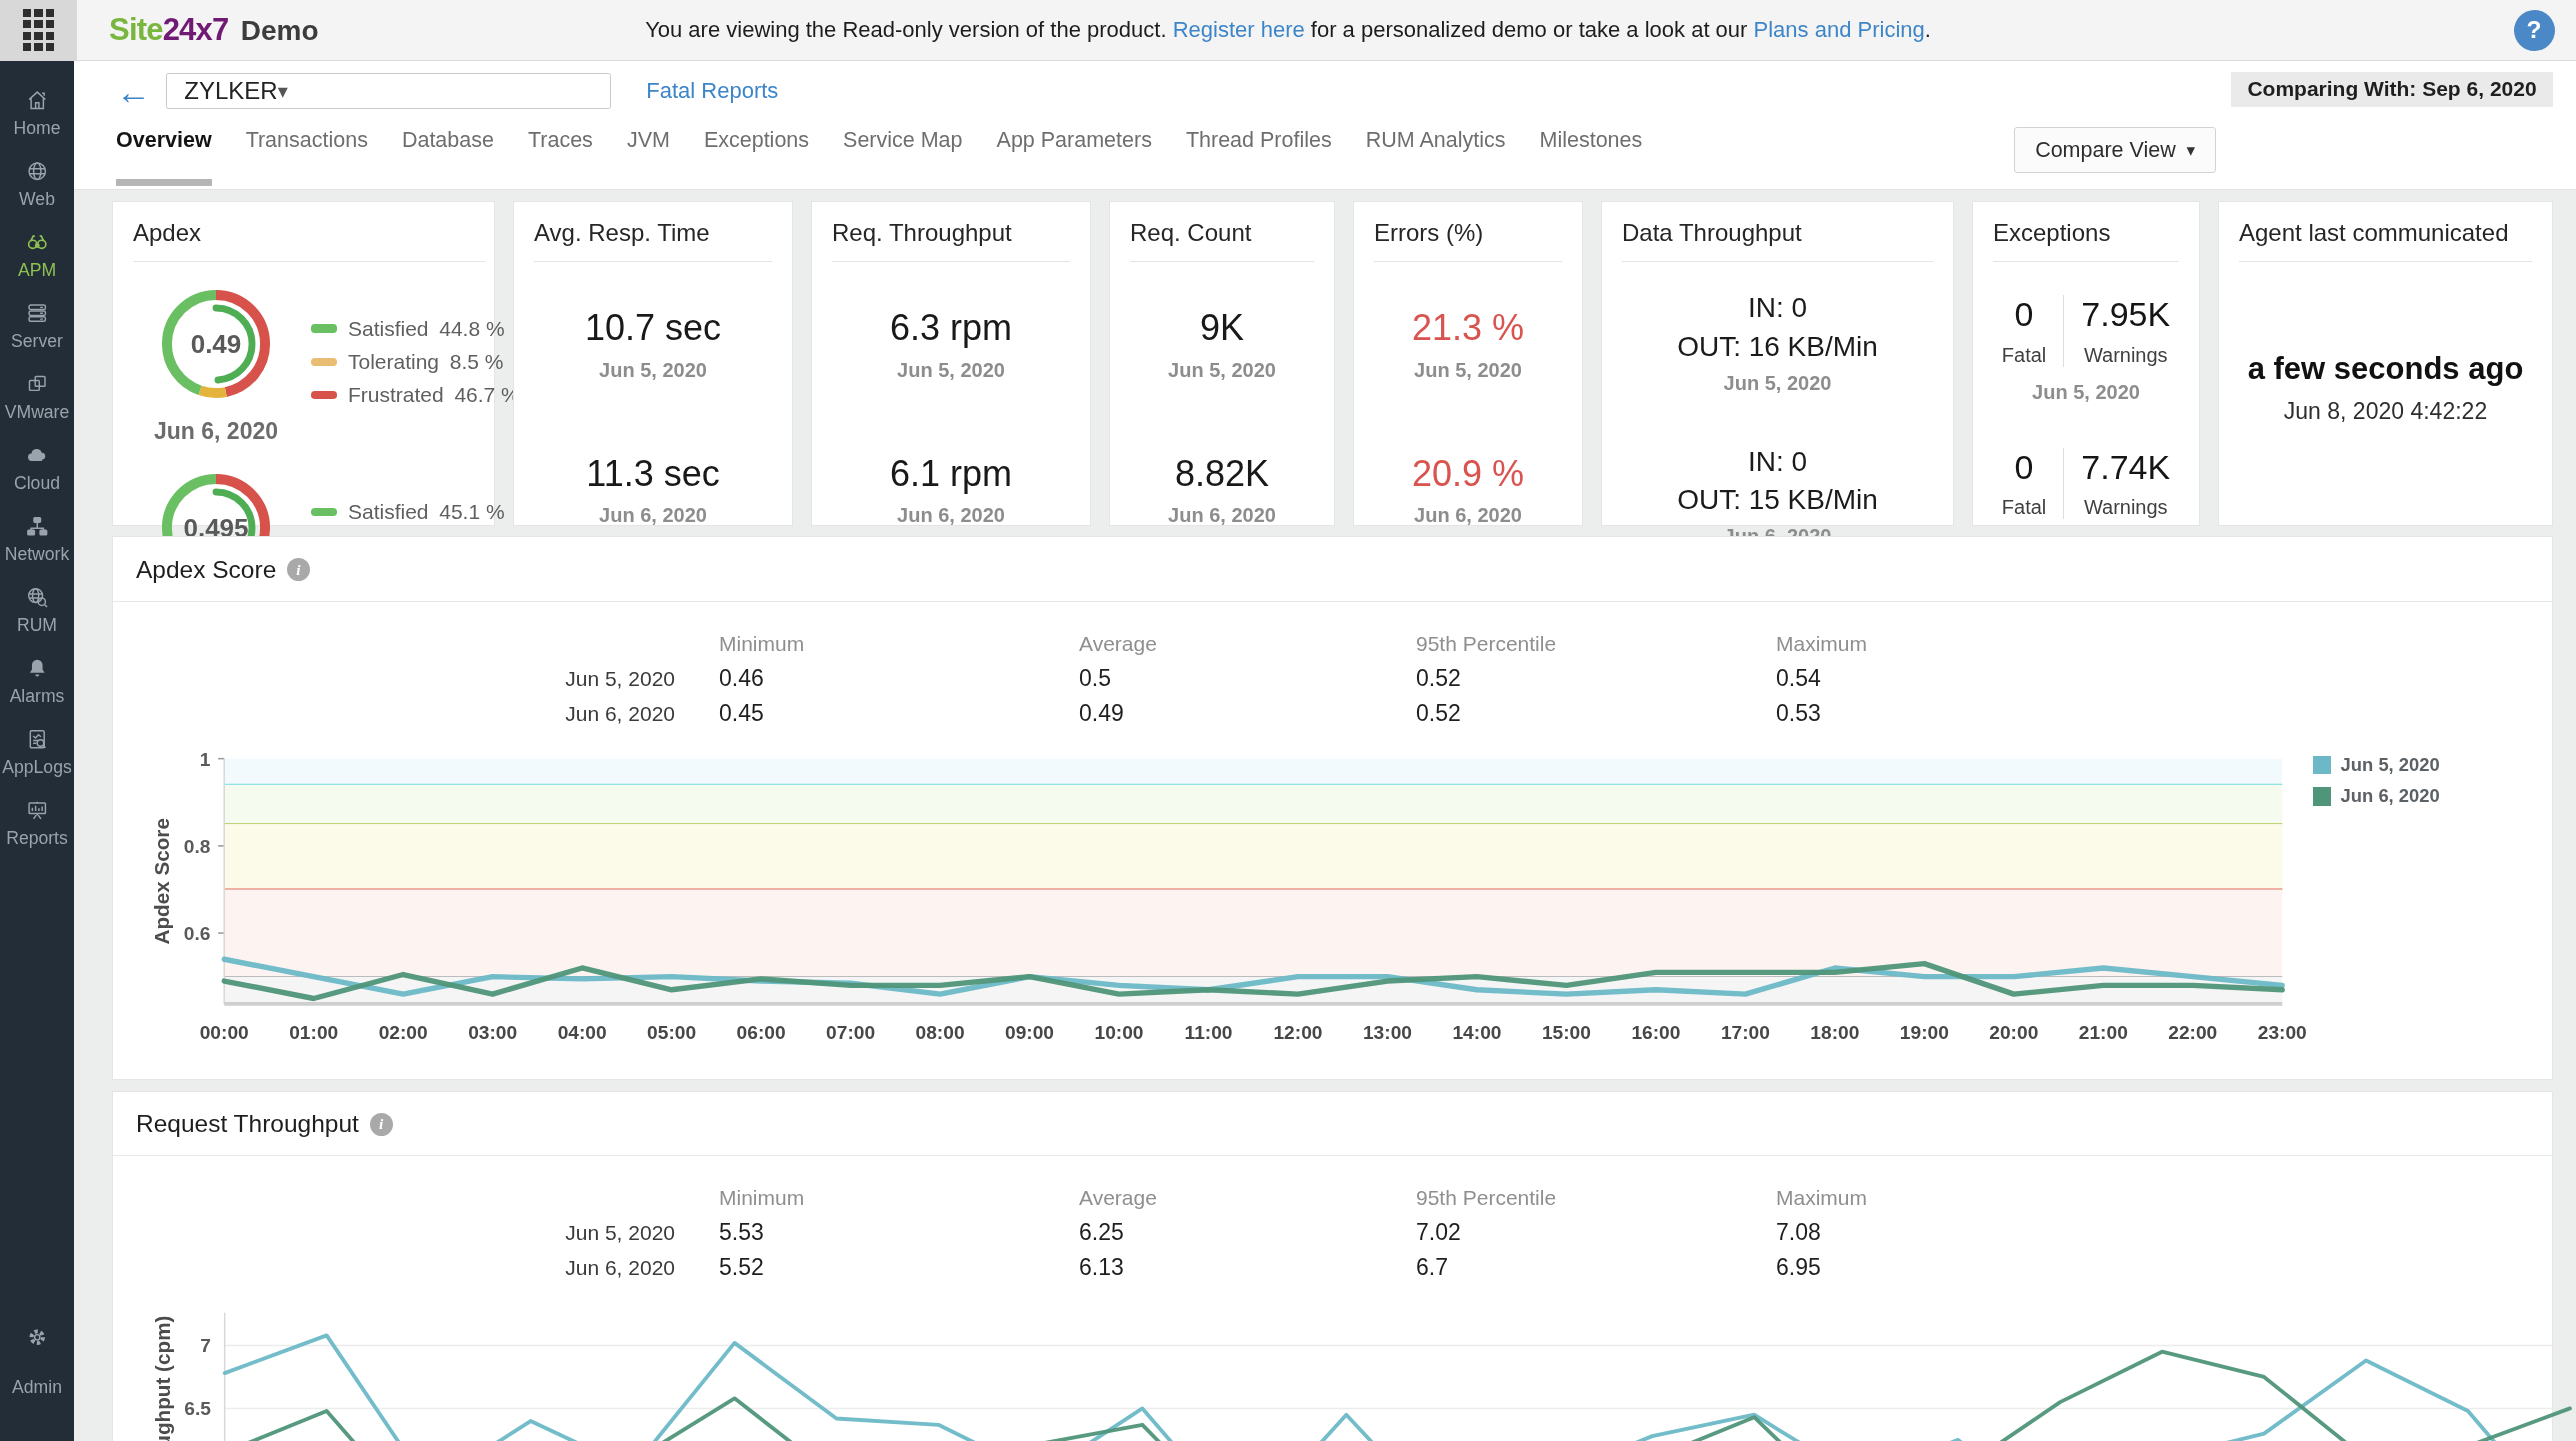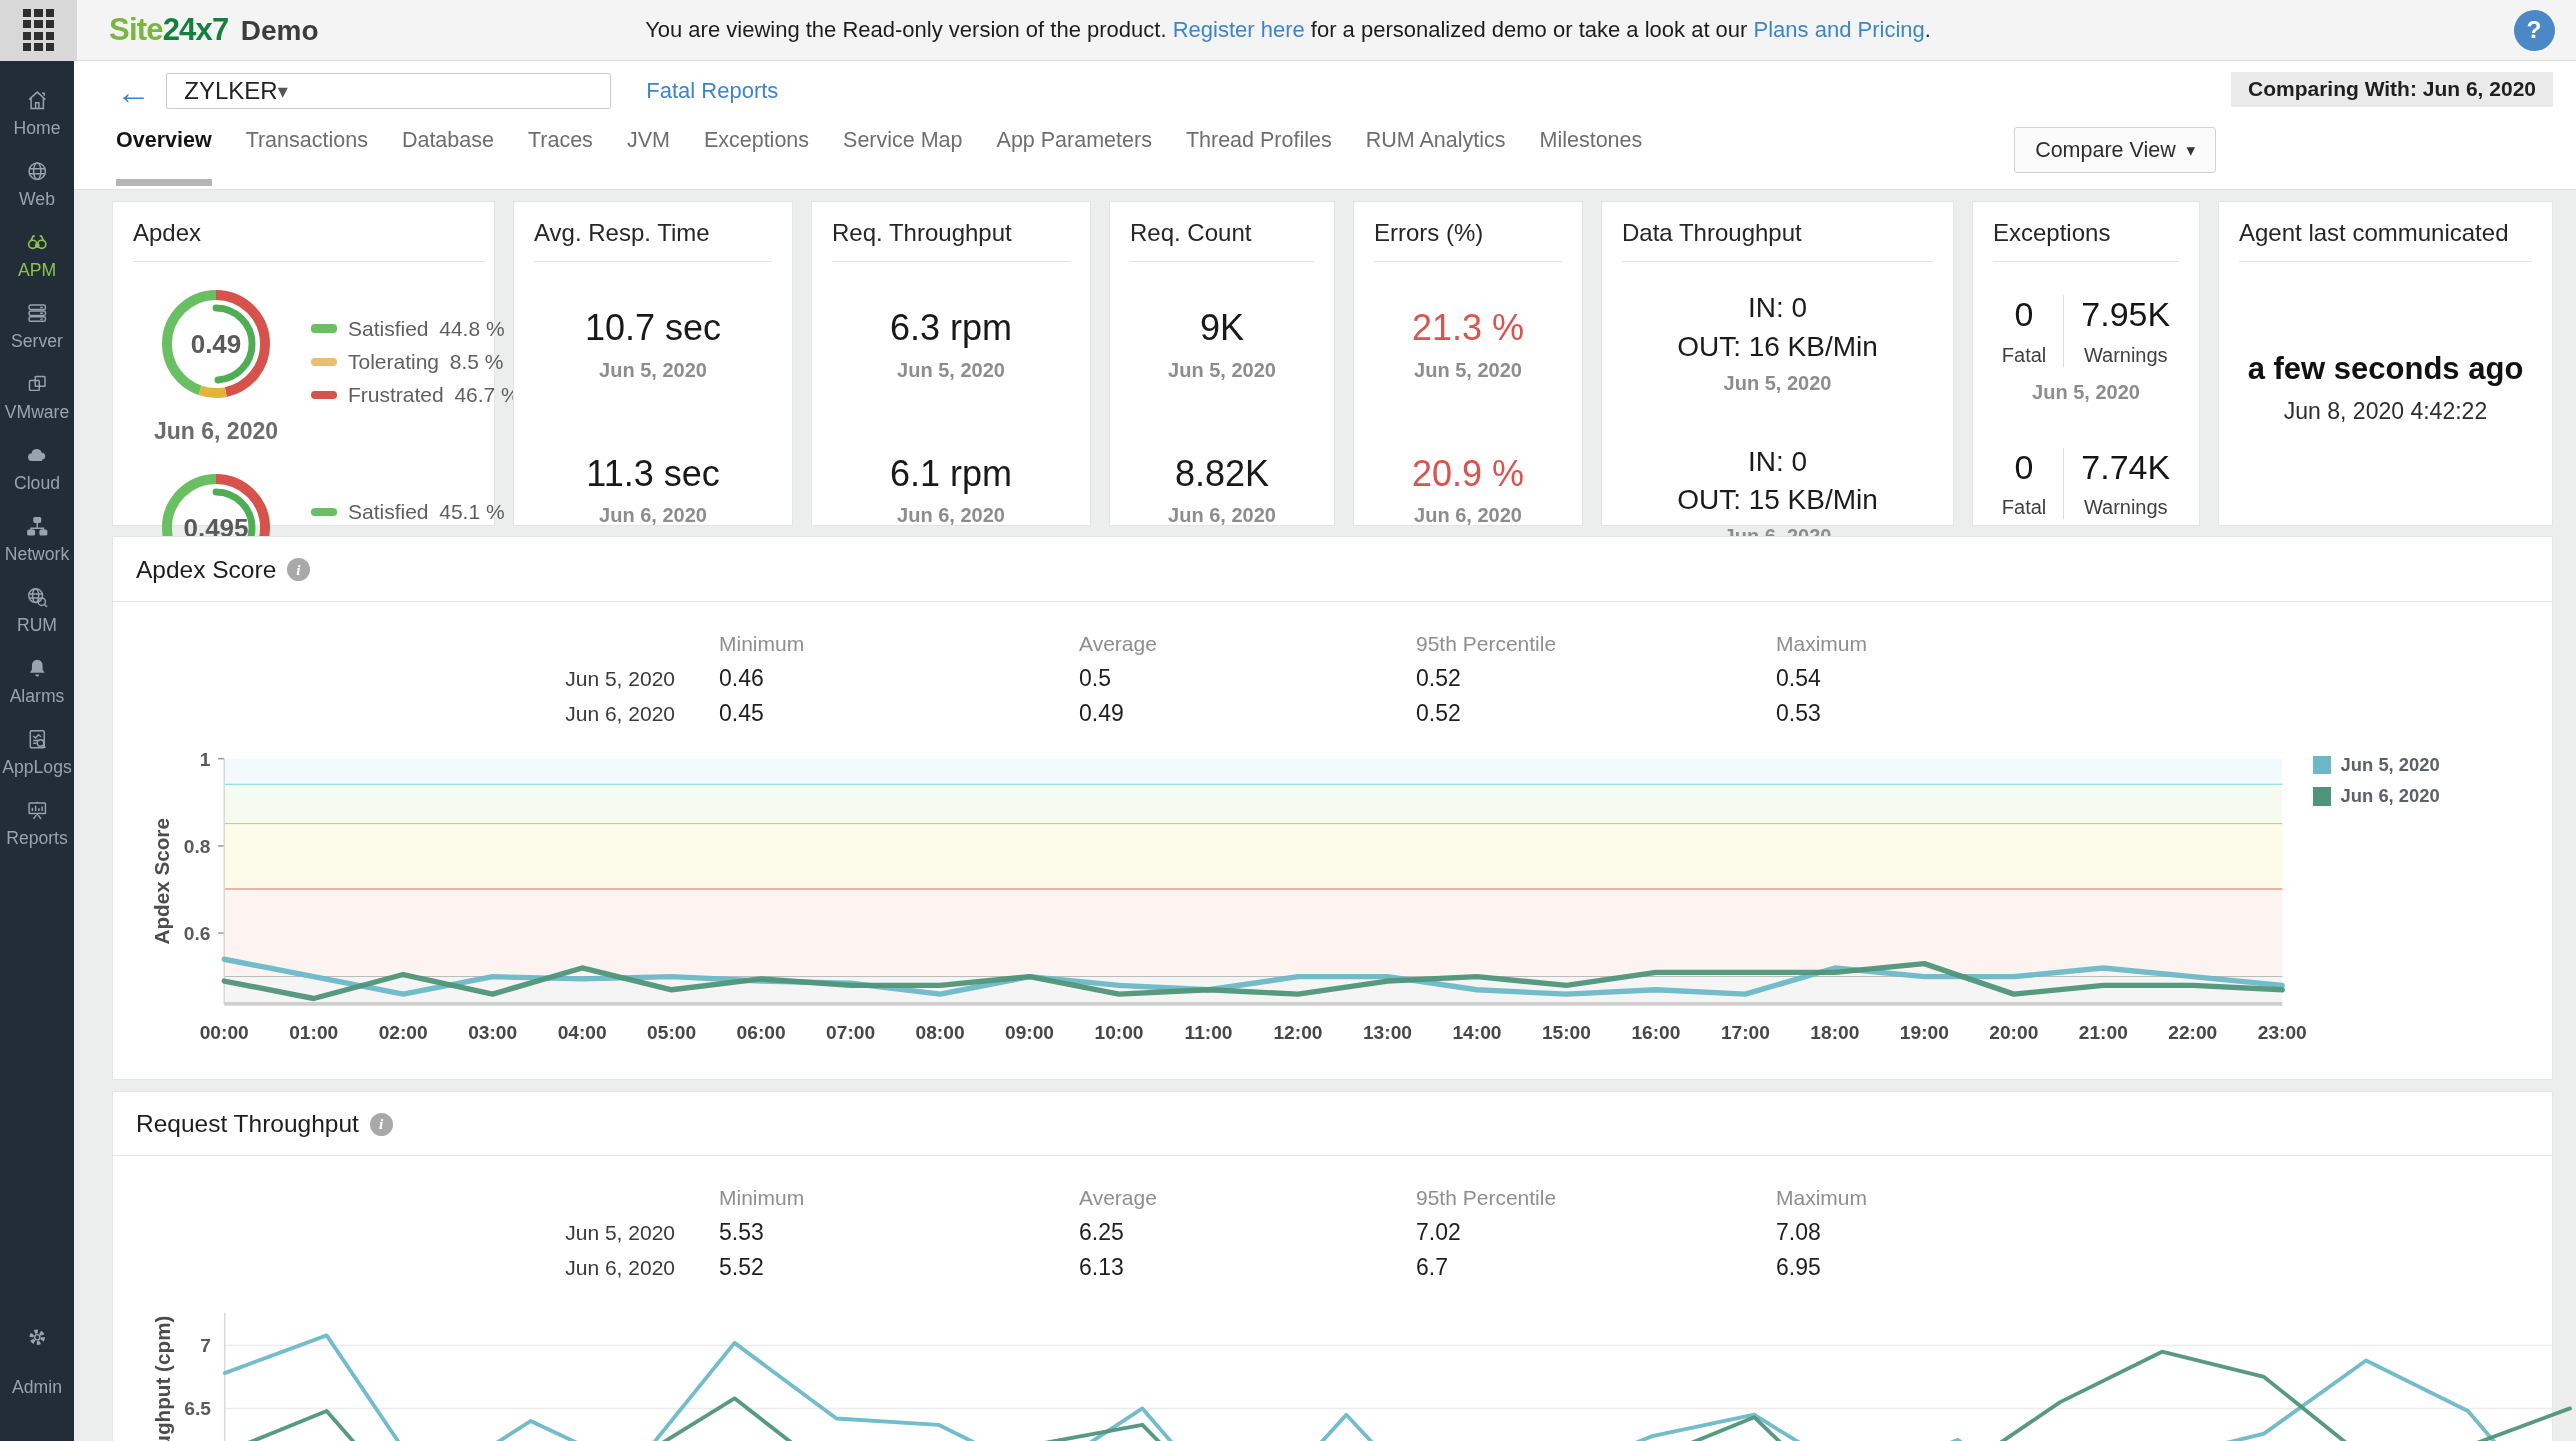--- a/index.html
+++ b/index.html
@@ -8,21 +8,21 @@
   a{text-decoration:none;}
 
   
   .topbar{height:61px;display:flex;align-items:center;background:#f4f4f4;
     border-bottom:0.8px solid #dcdcdc;position:relative;z-index:5;}
   .waffle{width:77px;height:61px;background:#d8d8d8;display:flex;align-items:center;justify-content:center;cursor:pointer;flex:none;}
   .waffle-grid{display:grid;grid-template-columns:repeat(3,8.4px);grid-template-rows:repeat(4,8.4px);gap:3.1px;}
   .waffle-grid i{background:#2e2e2e;display:block;}
   .logo{margin-left:32px;font-size:31px;font-weight:bold;letter-spacing:-0.8px;white-space:nowrap;}
   .logo .site{color:#79b63e;}
-  .logo .num{color:#15803d;}
+  .logo .num{color:#701a75;}
   .logo .demo{color:#3c3c3c;font-weight:600;margin-left:12.3px;font-size:28px;letter-spacing:0;}
   .topbar-message{position:absolute;left:50%;transform:translateX(-50%);font-size:22px;color:#1d1d1d;white-space:nowrap;}
   .topbar-message a{color:#3c85c8;}
   .help{position:absolute;right:21.5px;width:41px;height:41px;border-radius:50%;background:#4a88c7;color:#fff;
     font-size:24.5px;font-weight:bold;display:flex;align-items:center;justify-content:center;cursor:pointer;}
 
   
   .app{display:flex;height:1380px;}
   .sidebar{width:74px;background:#222d38;display:flex;flex-direction:column;align-items:center;
     padding:17px 0 0 0;flex:none;}
@@ -261,21 +261,21 @@
         <div class="tab">App Parameters</div>
         <div class="tab">Thread Profiles</div>
         <div class="tab">RUM Analytics</div>
         <div class="tab">Milestones</div>
       </div>
       <div class="compare-btn">
         <span>Compare View</span>
         <span class="caret">▾</span>
       </div>
       <div class="cmp-box">
-        <div class="cmp-head">Comparing With: Jun 6, 2020</div>
+        <div class="cmp-head">Comparing With: Sep 6, 2020</div>
       </div>
     </div>
 
     <div class="content">
 
       <div class="cards">
 
         <div class="card c-apdex">
           <div class="card-title">Apdex</div>
           <div class="card-divider"></div>

